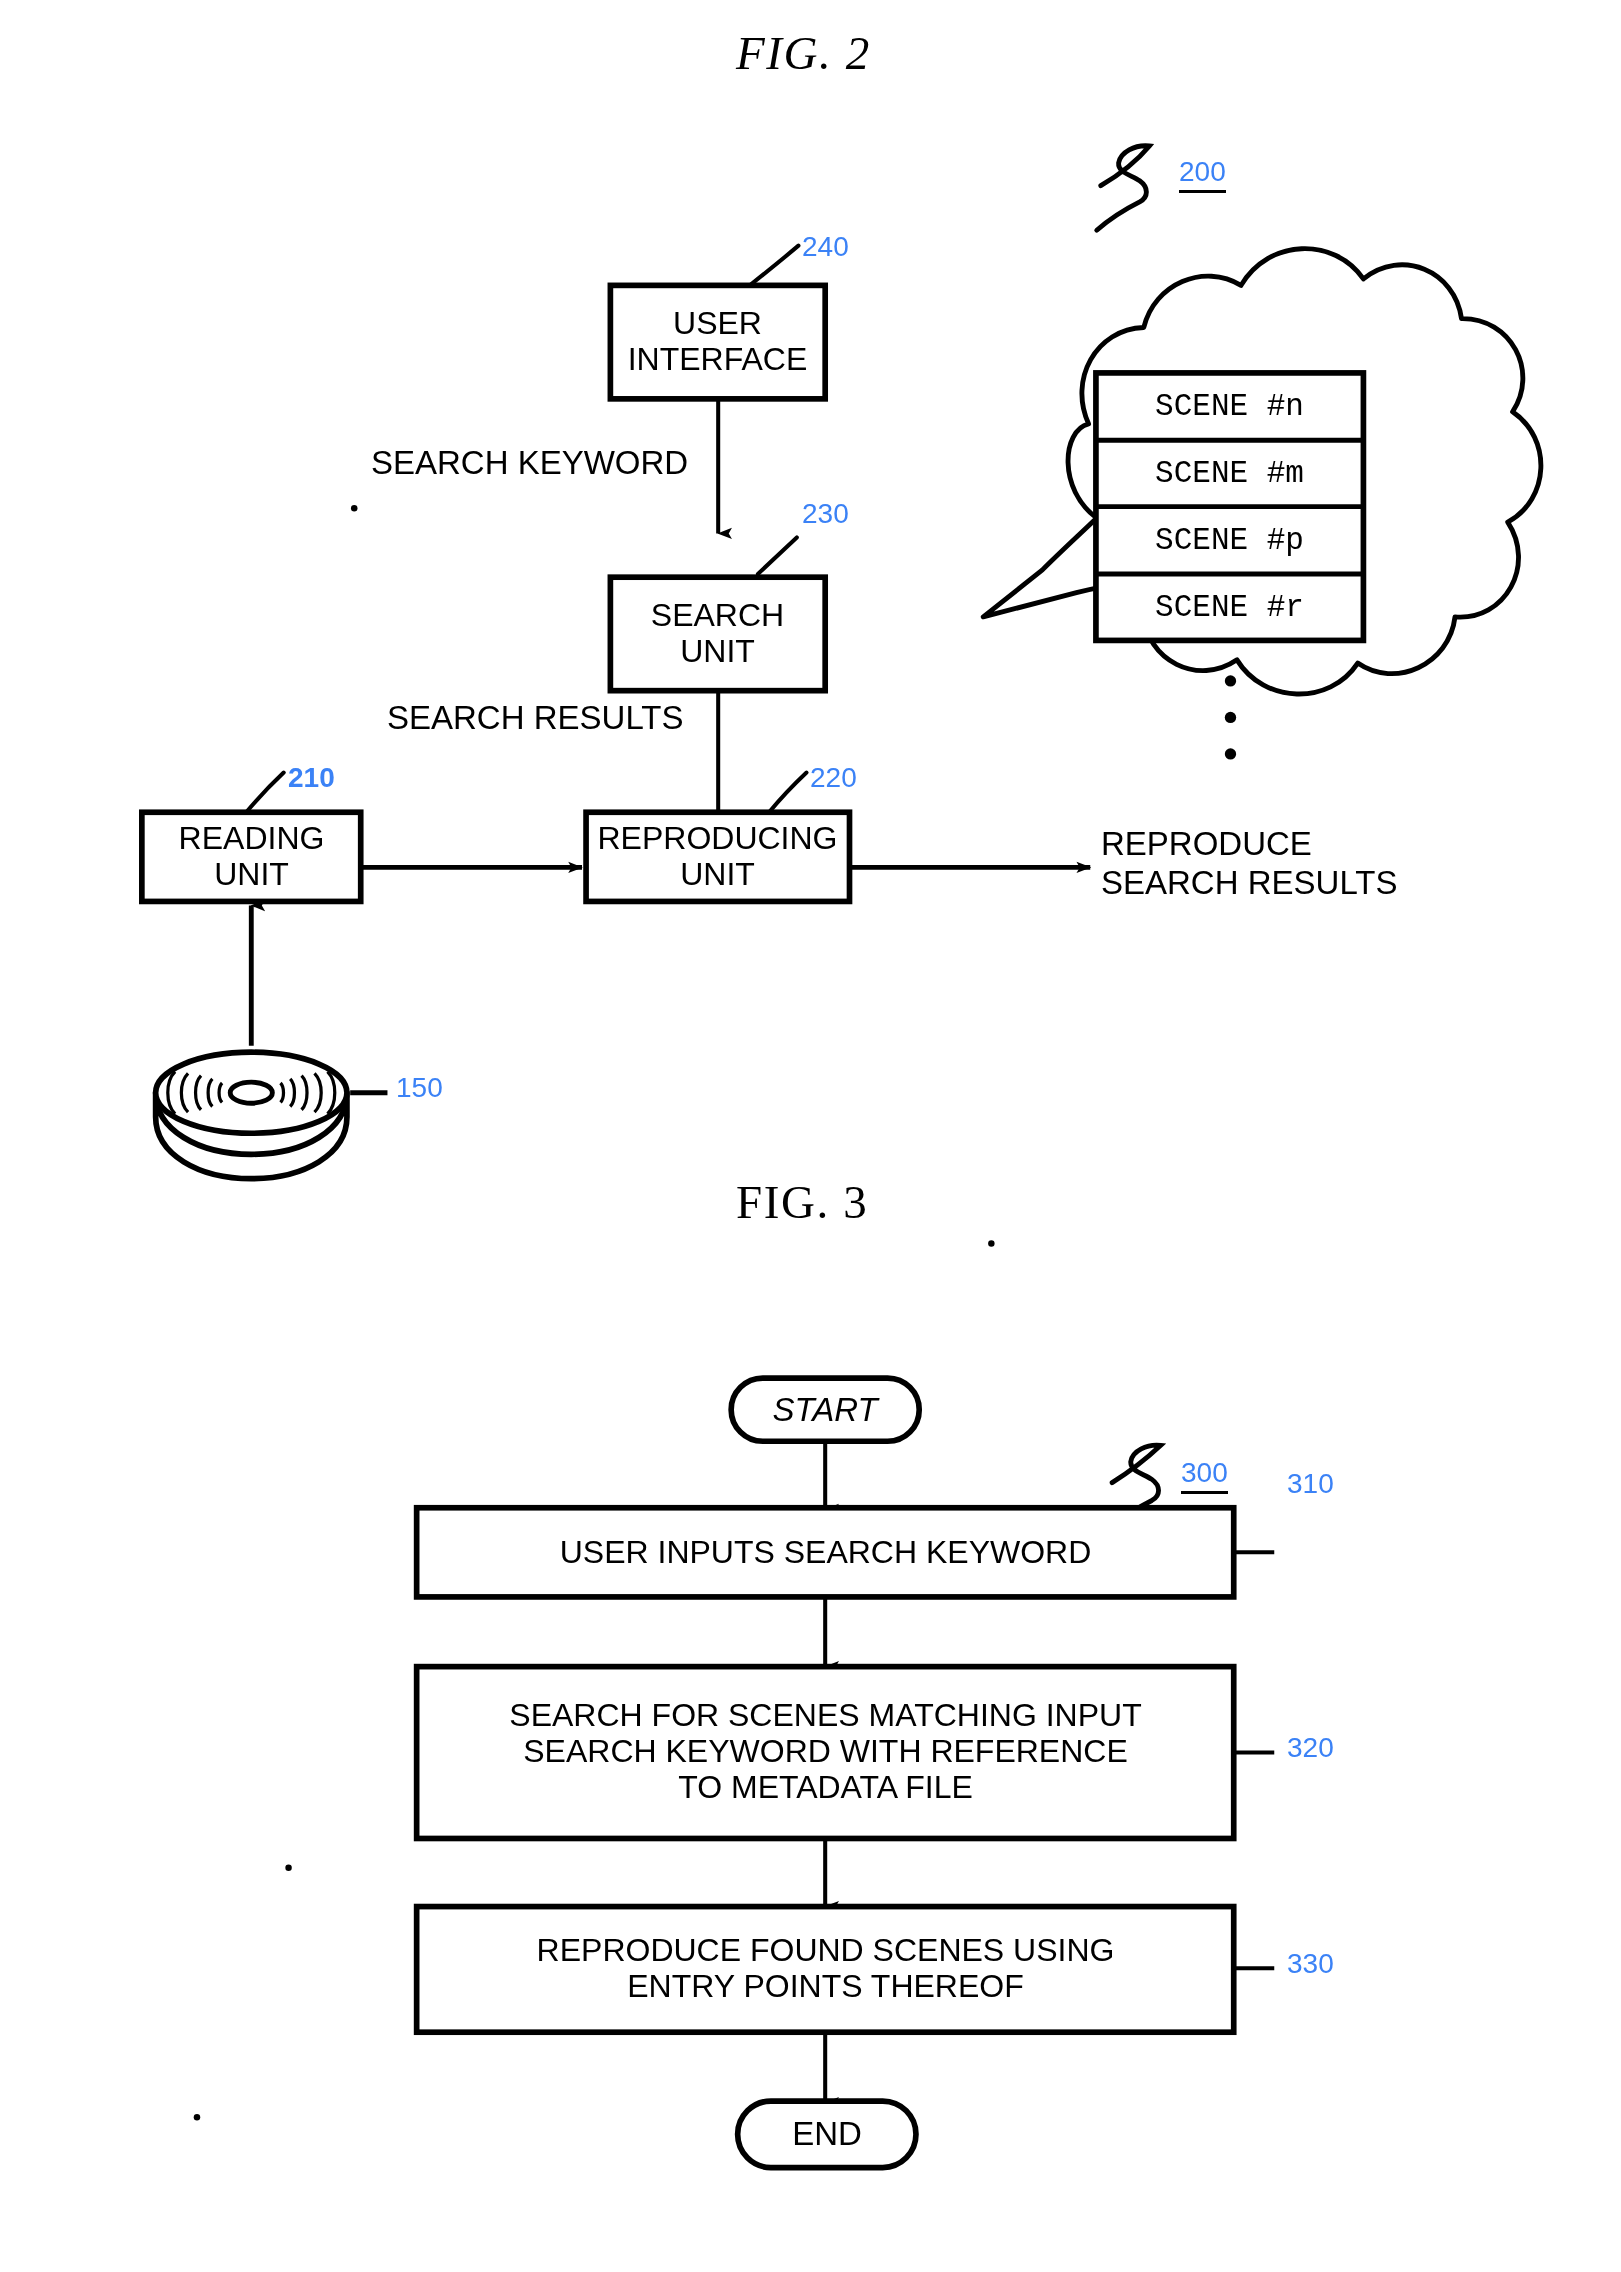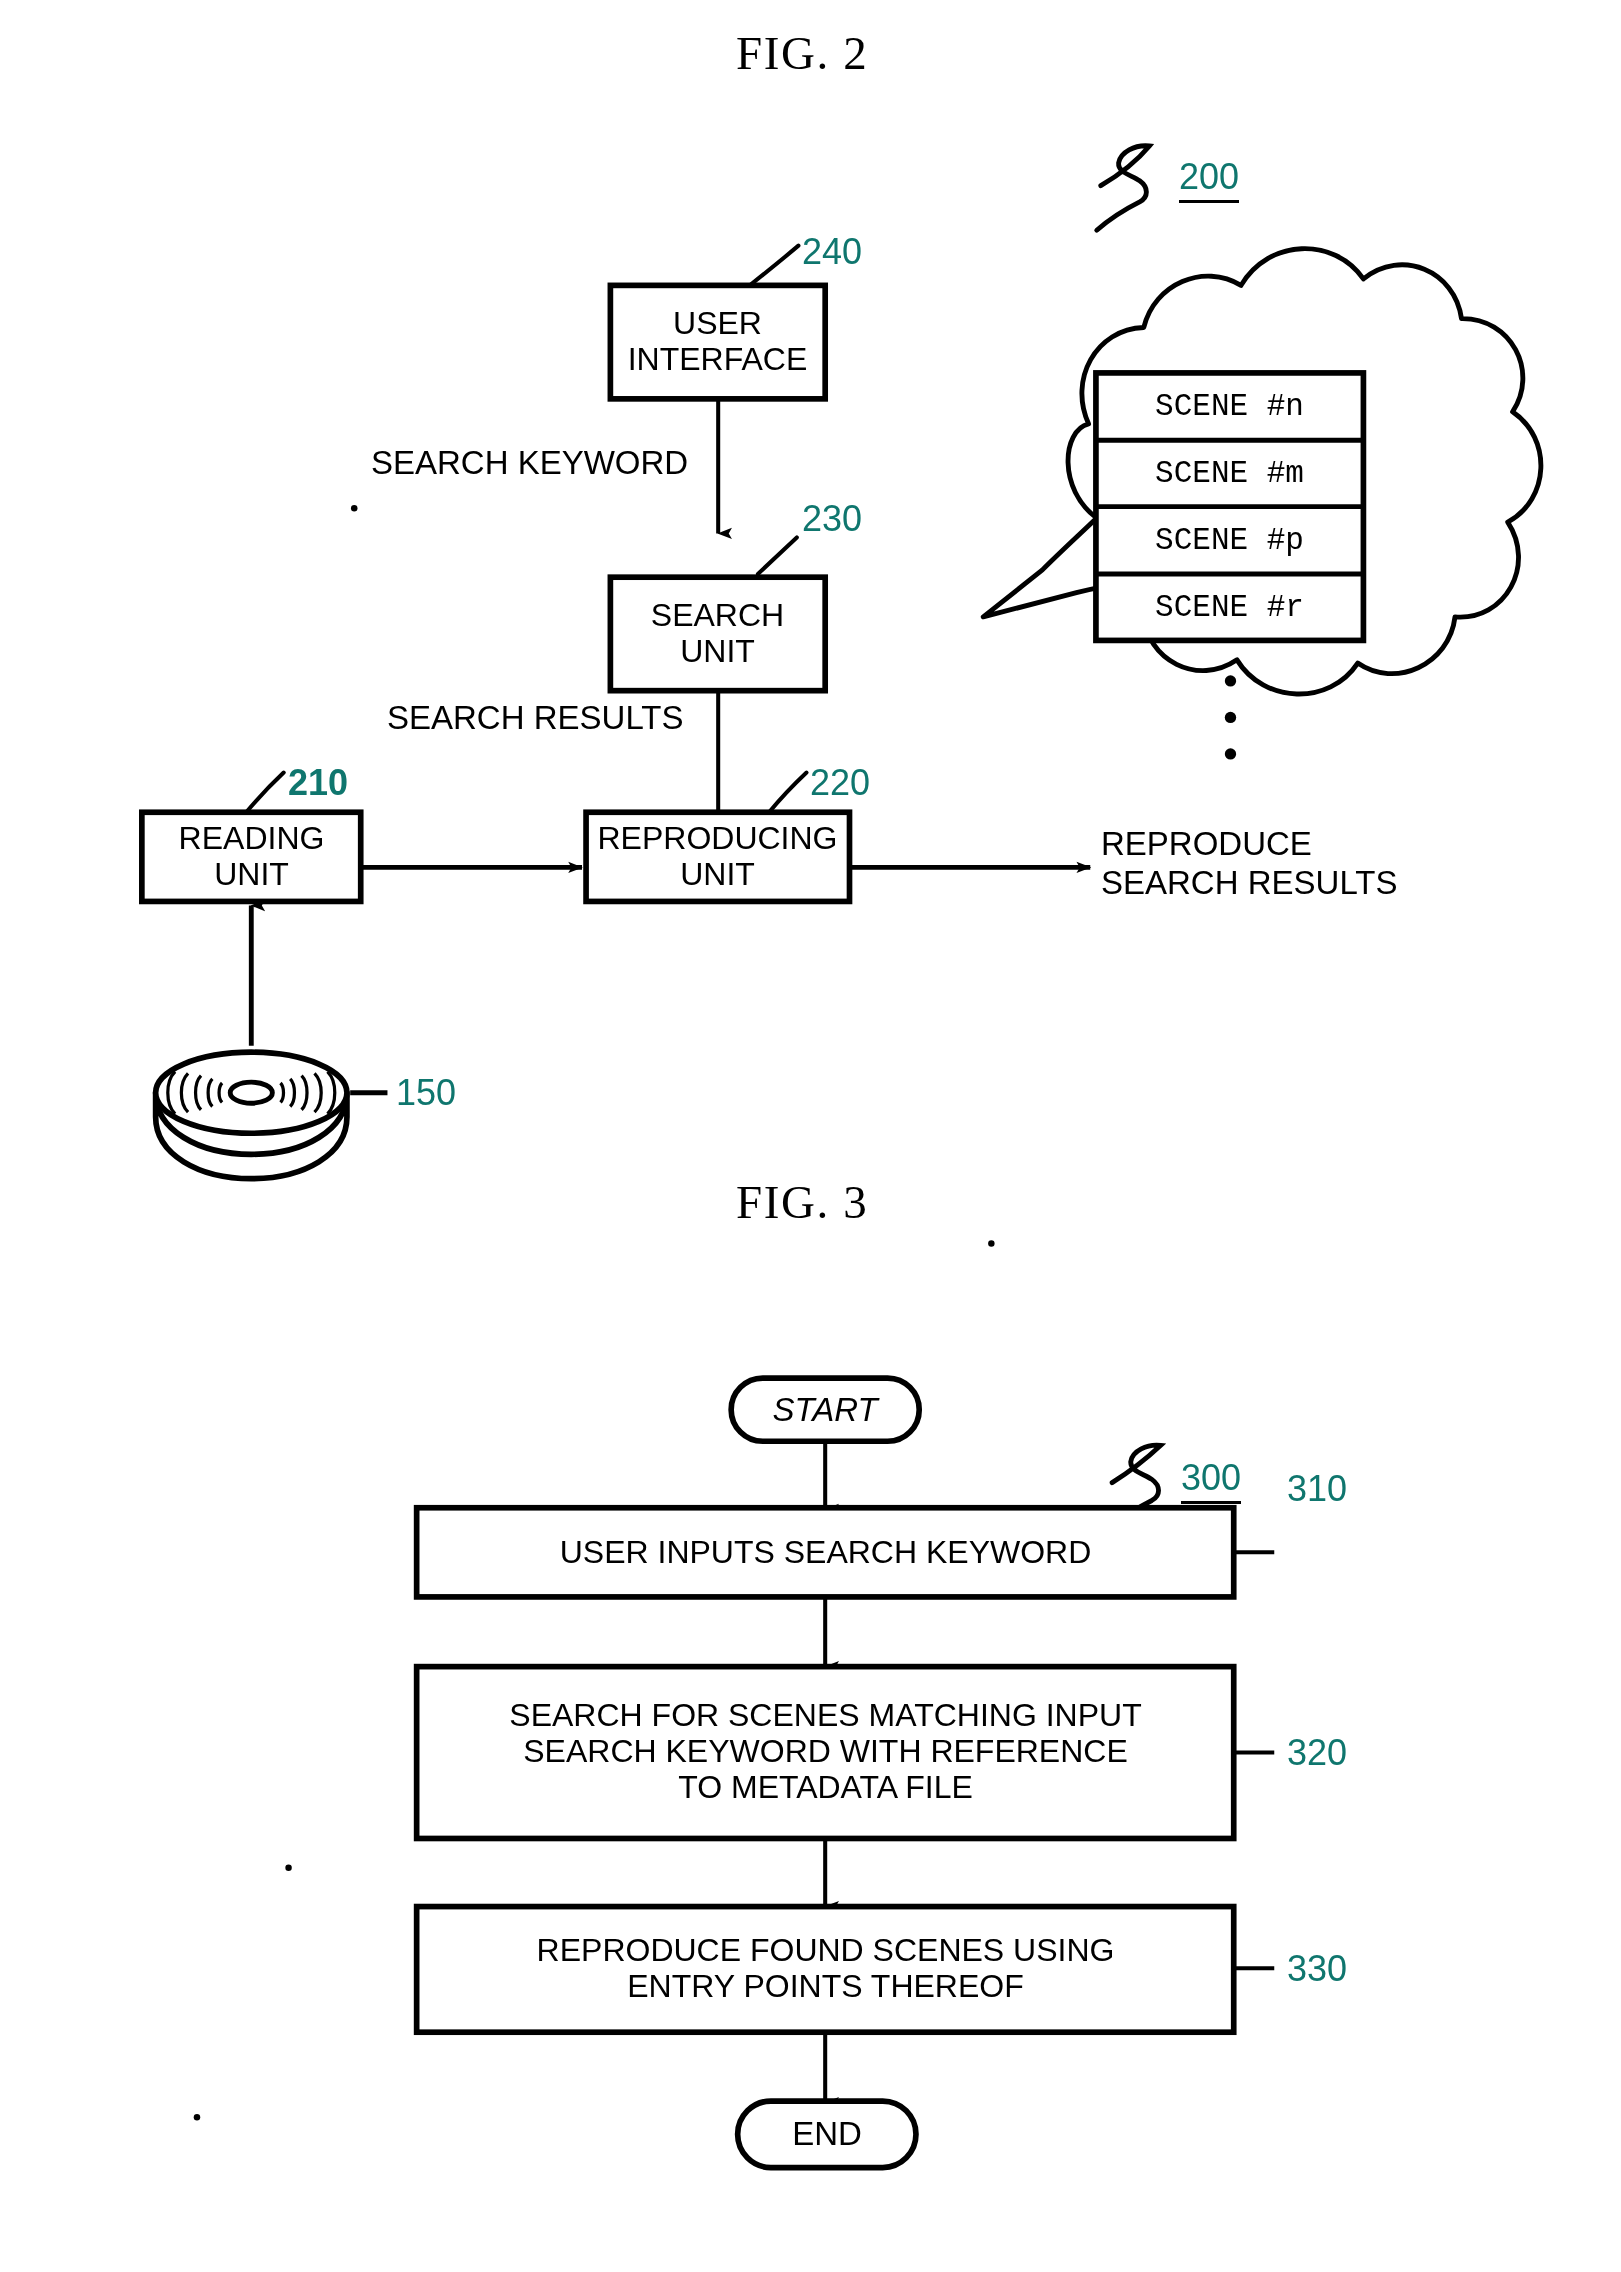--- a/index.html
+++ b/index.html
@@ -25,41 +25,41 @@
   svg.canvas { display: block; }
 
   .fig-title {
     position: absolute;
     font-family: "Liberation Serif", serif;
     font-size: 47px;
     letter-spacing: 1.6px;
     color: #000;
     white-space: nowrap;
   }
-  #fig2-title { left: 736px; top: 26px; }
+  #fig2-title { left: 736px; top: 26px; font-style: italic; }
   #fig3-title { left: 736px; top: 1175px; }
 
   .boxlabel {
     position: absolute;
     display: flex;
     align-items: center;
     justify-content: center;
     text-align: center;
     font-family: "Liberation Sans", sans-serif;
     font-size: 32px;
     line-height: 1.12;
     color: #000;
     pointer-events: none;
   }
 
   .refnum {
     position: absolute;
     font-family: "Liberation Sans", sans-serif;
-    font-size: 36px;
-    color: #0f766e;
+    font-size: 28px;
+    color: #3b82f6;
     white-space: nowrap;
   }
   .refnum.underline { border-bottom: 3.2px solid #000; padding-bottom: 1.6px; }
 
   .flowtext {
     position: absolute;
     font-family: "Liberation Sans", sans-serif;
     font-size: 33px;
     color: #000;
     white-space: nowrap;

